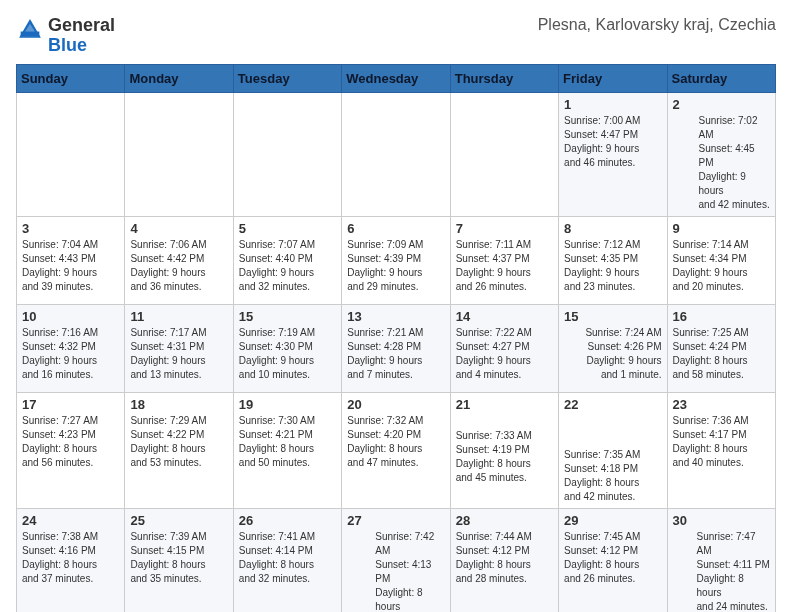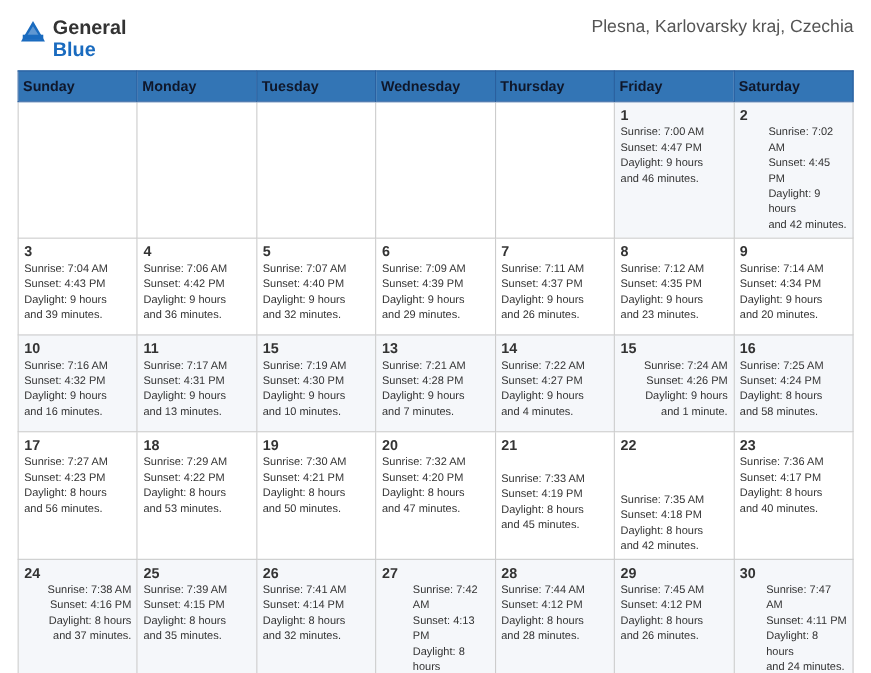--- a/index.html
+++ b/index.html
@@ -293,21 +293,21 @@
           <span class="day-num">23</span>
           <div class="day-info" style="white-space: pre-line;">Sunrise: 7:36 AM
 Sunset: 4:17 PM
 Daylight: 8 hours
 and 40 minutes.</div>
         </td>
       </tr>
       <tr>
         <td>
           <span class="day-num">24</span>
-          <div class="day-info" style="white-space: pre-line; text-align: right;">Sunrise: 7:38 AM
+          <div class="day-info" style="white-space: pre-line;">Sunrise: 7:38 AM
 Sunset: 4:16 PM
 Daylight: 8 hours
 and 37 minutes.</div>
         </td>
         <td>
           <span class="day-num">25</span>
           <div class="day-info" style="white-space: pre-line;">Sunrise: 7:39 AM
 Sunset: 4:15 PM
 Daylight: 8 hours
 and 35 minutes.</div>

